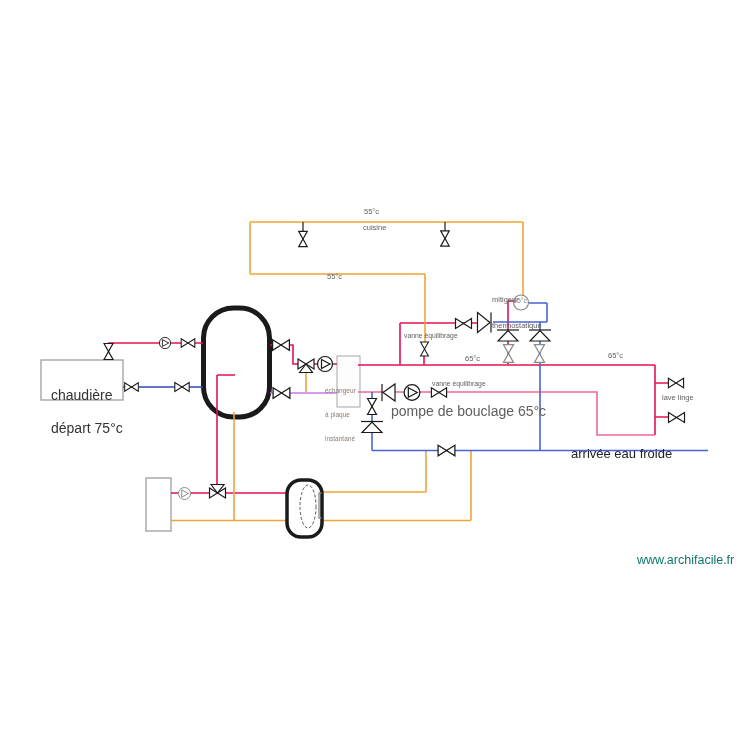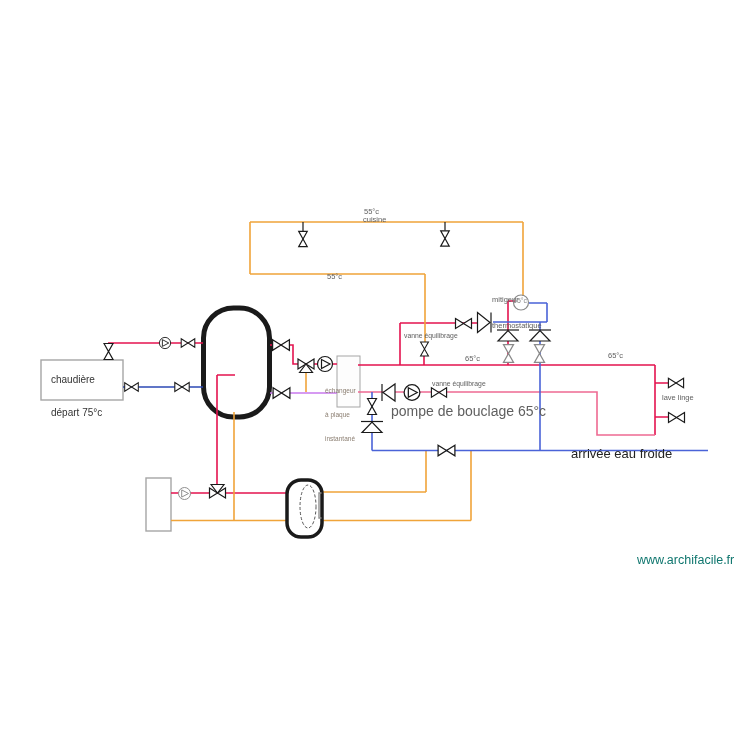--- a/index.html
+++ b/index.html
@@ -132,31 +132,31 @@
   <use href="#vh" class="sym" transform="translate(676.5,417.5)"></use>
 
   <g>
     <rect class="tank-sm" x="287" y="480" width="35" height="57" rx="14"></rect>
     <ellipse cx="308" cy="506.5" rx="8" ry="21.5" fill="none" stroke="#444" stroke-width="0.9" stroke-dasharray="3,2"></ellipse>
     <path d="M321.5,493 H319 V518 H321.5" fill="none" stroke="#909090" stroke-width="1.4"></path>
   </g>
 </svg>
 
 <span class="lbl" style="left:364px;top:208px">55°c</span>
-<span class="lbl" style="left:363px;top:216px">cuisine</span>
+<span class="lbl" style="left:363px;top:224px">cuisine</span>
 <span class="lbl" style="left:327px;top:273px">55°c</span>
 
 
 <div class="lbl center" style="left:492px;top:279px;width:76px">
   <span style="display:block">mitigeur</span>
   <span style="display:block">thermostatique</span>
 </div>
 <span class="lbl" style="left:513px;top:297px;font-size:7px;color:#8a8a8a">65°c</span>
 
-<div class="lbl dark" style="left:51px;top:352px;font-size:10px;line-height:11px;color:#333">
+<div class="lbl dark" style="left:51px;top:368px;font-size:14px;line-height:11px;color:#333">
   <span style="display:block">chaudière</span>
   <span style="display:block">départ 75°c</span>
 </div>
 
 <span class="lbl tiny" style="left:404px;top:332px">vanne équilibrage</span>
 <span class="lbl" style="left:465px;top:355px">65°c</span>
 <span class="lbl tiny" style="left:432px;top:380px">vanne équilibrage</span>
 <span class="lbl" style="left:391px;top:407px;font-size:14px">pompe de bouclage 65°c</span>
 
 <div class="lbl center" style="left:325px;top:371px;width:47px;font-size:6.5px;line-height:8px;color:#8a7d70">

